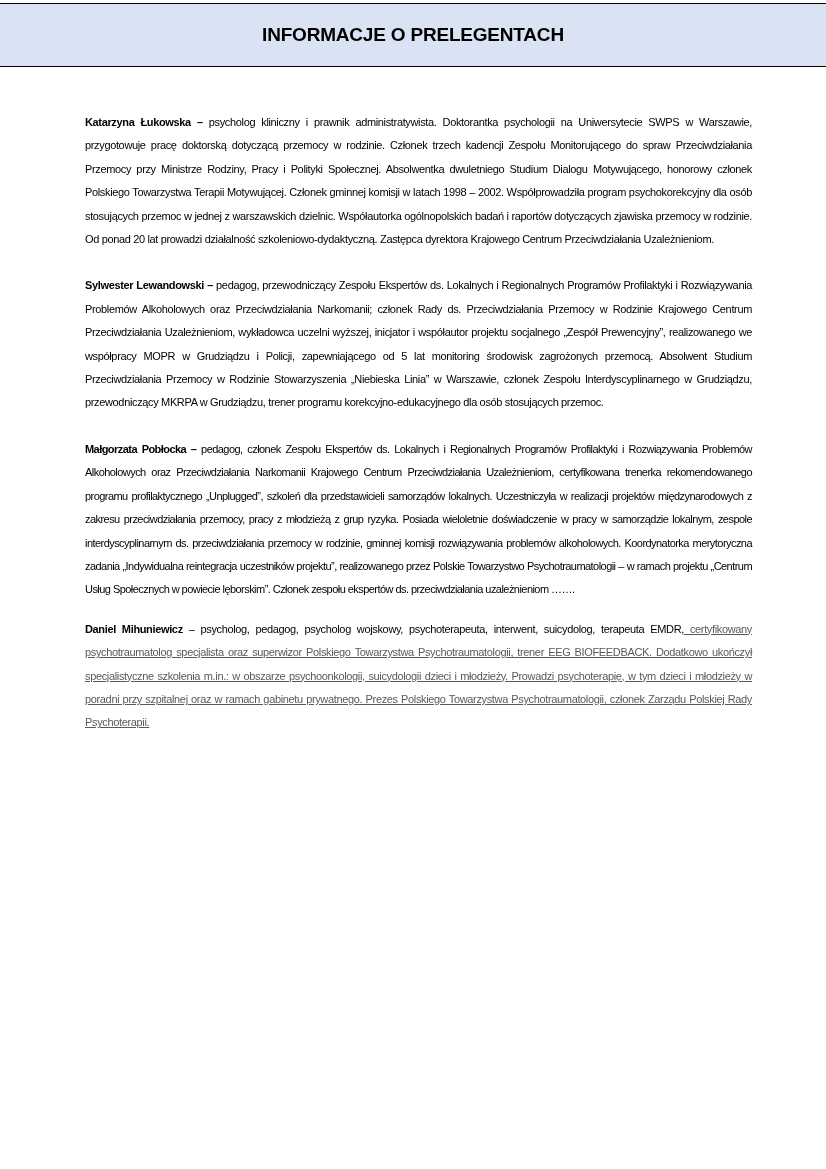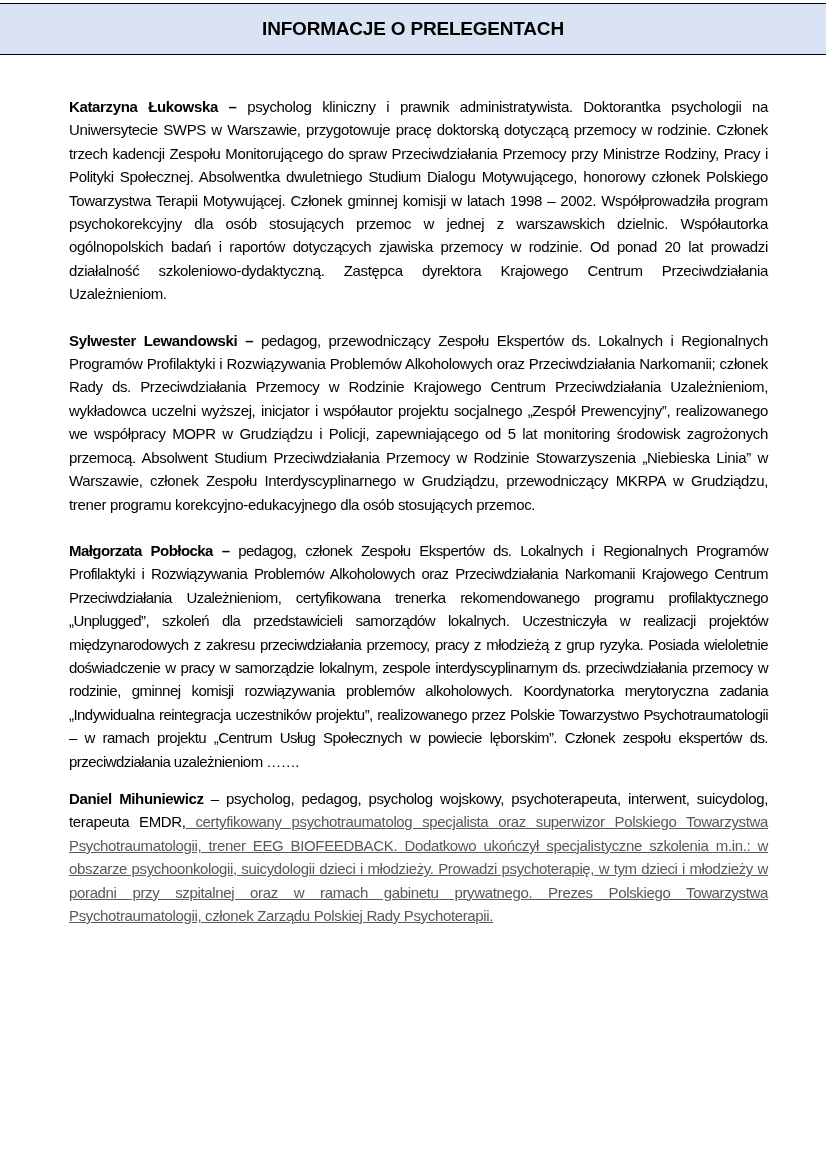--- a/index.html
+++ b/index.html
@@ -13,21 +13,21 @@
       position: relative;
       overflow: hidden;
       font-family: "Liberation Sans", sans-serif;
       color: #000000;
     }
     .header {
       position: absolute;
       left: 0;
       top: 3px;
       width: 826px;
-      height: 52px;
+      height: 64px;
       background: #dae3f3;
       border-top: 1.5px solid #000;
       border-bottom: 1.5px solid #000;
       box-sizing: border-box;
       display: flex;
       align-items: center;
       justify-content: center;
     }
     .header h1 {
       margin: 0;
@@ -37,22 +37,22 @@
       letter-spacing: -0.2px;
       color: #000;
     }
     .content {
       position: absolute;
       left: 69px;
       top: 95px;
       width: 699px;
     }
     .bio {
-      margin: 0;
-      font-size: 15px;
+      margin: 16px;
+      font-size: 11px;
       line-height: 23.4px;
       text-align: justify;
       letter-spacing: -0.35px;
       word-spacing: 0px;
     }
     .bio .name {
       font-weight: bold;
     }
     .bio .grey {
       color: #595959;

